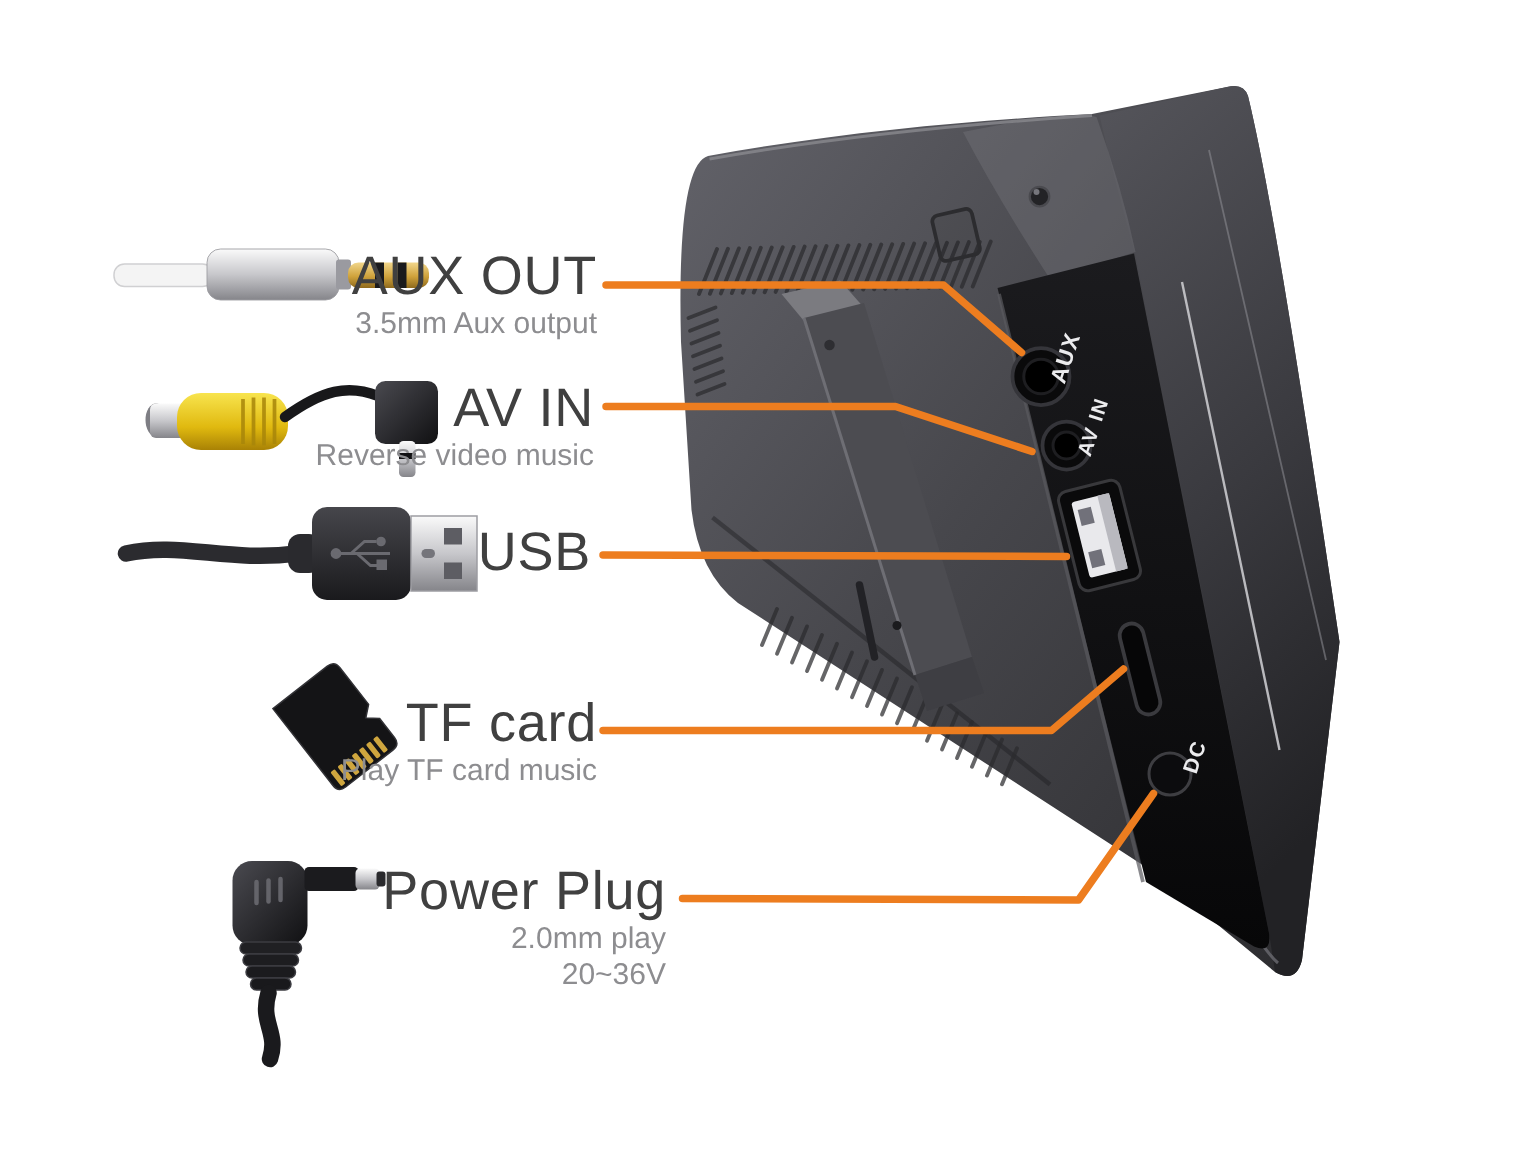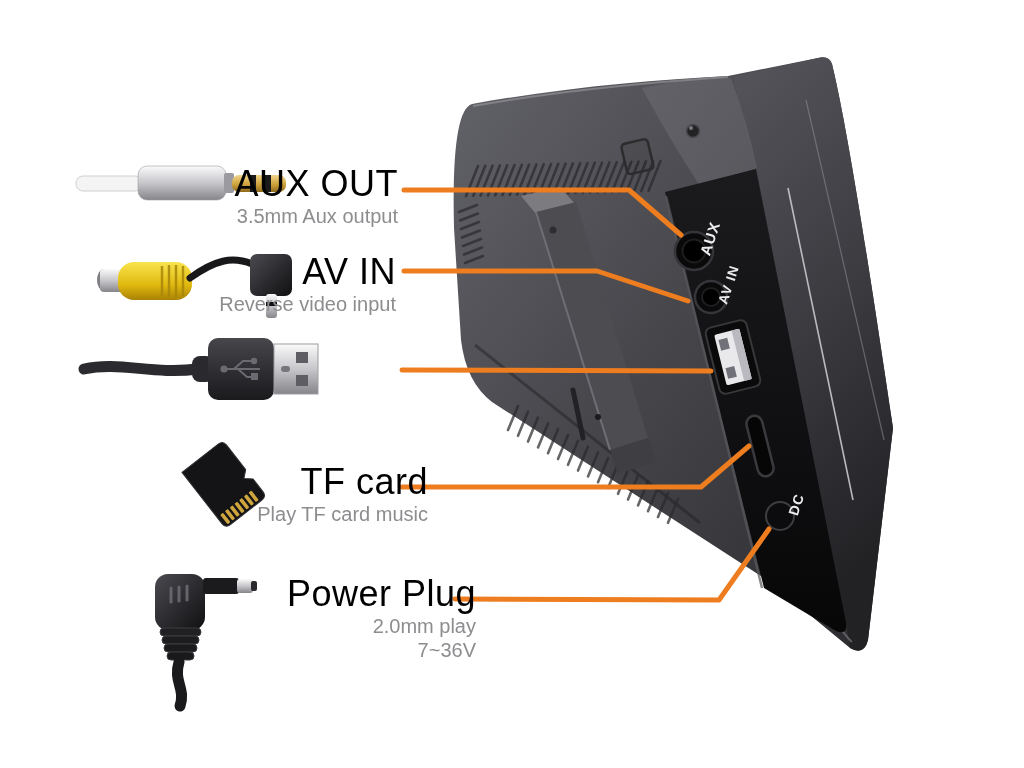--- a/index.html
+++ b/index.html
@@ -3,21 +3,21 @@
 <meta charset="utf-8">
 <style>
   html,body{margin:0;padding:0;background:#ffffff;}
   .canvas{
     position:relative;width:1024px;height:768px;overflow:hidden;
     background:#ffffff;font-family:"Liberation Sans", sans-serif;
   }
   .scene{position:absolute;left:0;top:0;}
   .annotation{position:absolute;text-align:right;white-space:nowrap;}
   .annotation .title{
-    font-size:36px;line-height:1.0;color:#000000;letter-spacing:.5px;font-weight:400;
+    font-size:36px;line-height:1.0;color:#404040;letter-spacing:.5px;font-weight:400;
   }
   .annotation .subtitle{
     font-size:20px;line-height:1.18;color:#8d8d90;margin-top:3px;font-weight:400;
   }
   .port-label{
     fill:#ececee;font-family:"Liberation Sans", sans-serif;font-weight:600;letter-spacing:1px;
   }
   .leader{stroke:#ED7D1F;stroke-width:5;fill:none;stroke-linecap:round;stroke-linejoin:round;}
   .ribs{stroke:#2b2b2e;stroke-width:2.6;stroke-linecap:round;opacity:.72;}
 </style>
@@ -269,30 +269,31 @@
     <polyline class="leader" points="455,599 719,600 769,529"></polyline>
   </svg>
 
   <div class="annotation" style="right:626px;top:166px;">
     <div class="title">AUX OUT</div>
     <div class="subtitle">3.5mm Aux output</div>
   </div>
 
   <div class="annotation" style="right:628px;top:254px;">
     <div class="title">AV IN</div>
-    <div class="subtitle">Reverse video input</div>
+    <div class="subtitle">Reverse video music</div>
   </div>
 
   <div class="annotation" style="right:630px;top:350px;">
-  </div>
-
-  <div class="annotation" style="right:596px;top:464px;">
+    <div class="title">USB</div>
+  </div>
+
+  <div class="annotation" style="right:626px;top:464px;">
     <div class="title">TF card</div>
     <div class="subtitle">Play TF card music</div>
   </div>
 
-  <div class="annotation" style="right:548px;top:576px;">
+  <div class="annotation" style="right:580px;top:576px;">
     <div class="title">Power Plug</div>
     <div class="subtitle">2.0mm play</div>
-    <div class="subtitle" style="margin-top:0;">7~36V</div>
+    <div class="subtitle" style="margin-top:0;">20~36V</div>
   </div>
 
 </div>
 
 </body></html>

